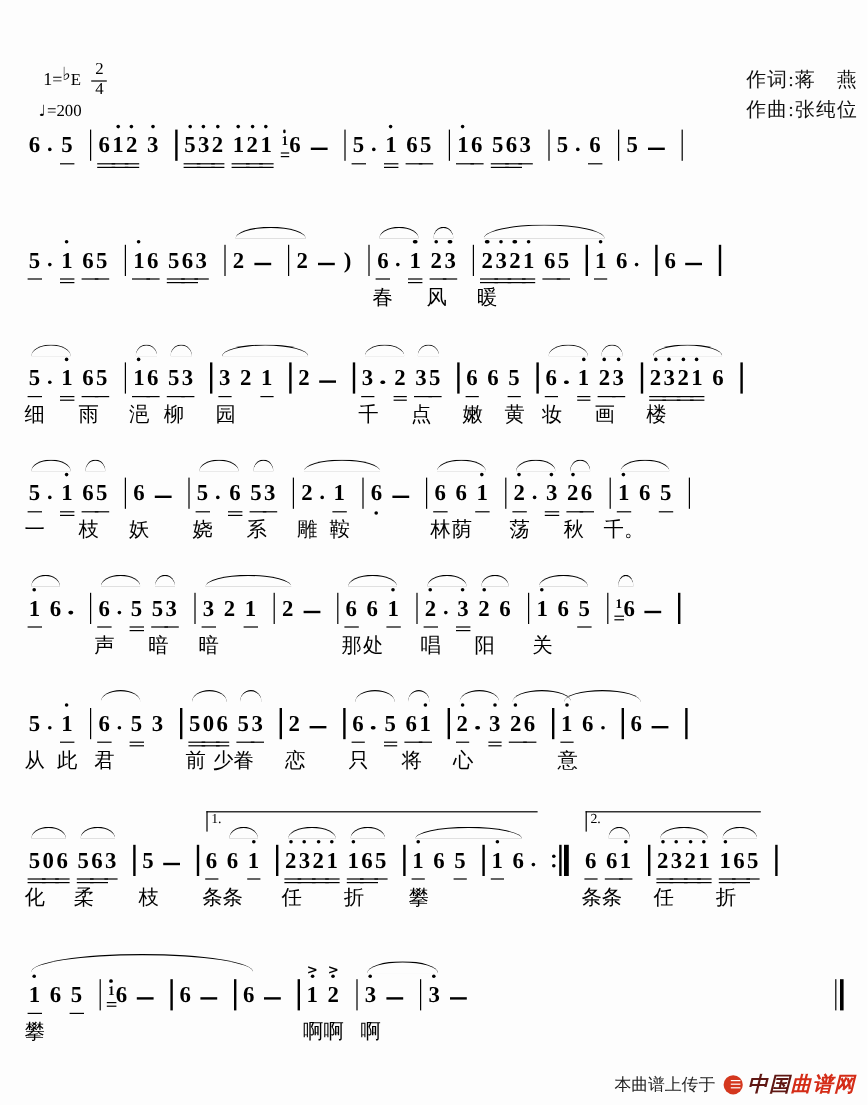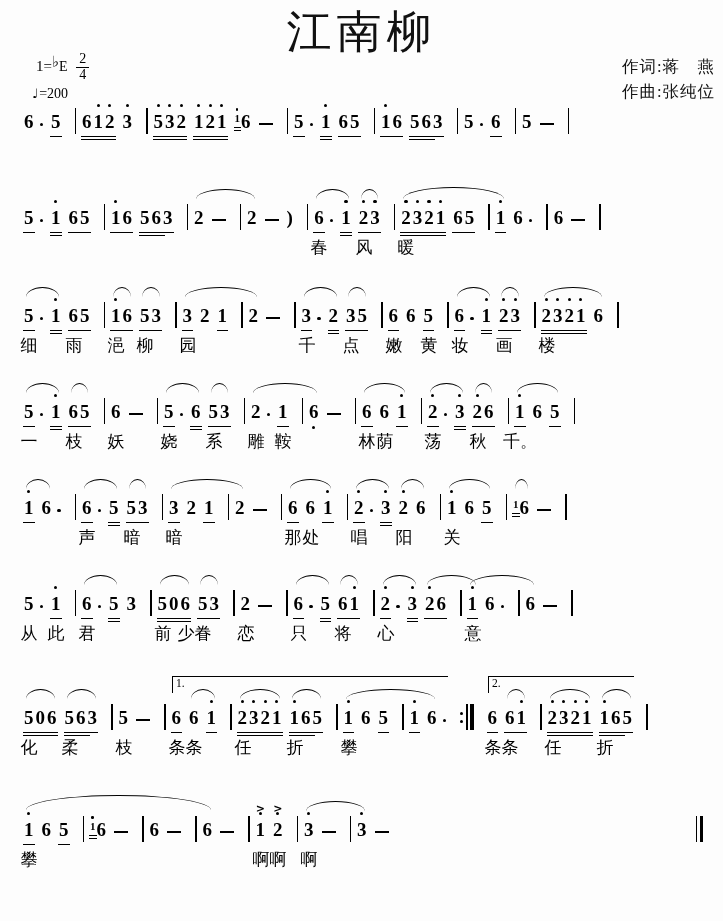--- a/index.html
+++ b/index.html
@@ -57,21 +57,20 @@
   .logo{position:relative;width:16px;height:16px;border-radius:50%;background:#d4371e;margin-right:4px;}
   .logo::before{content:"";position:absolute;right:2px;top:4px;width:8px;height:1.8px;background:#fff;
                 box-shadow:0 3px 0 #fff,0 6px 0 #fff;}
   .brand1{font-size:17px;font-weight:700;font-style:italic;color:#5f1713;letter-spacing:1px;}
   .brand2{font-size:17px;font-weight:700;font-style:italic;color:#d42c17;letter-spacing:1px;}
 </style>
 </head>
 <body>
 
 <div class="page">
-  <div class="title">江南柳</div>
 
   <div class="keyline">
     <span>1=</span><span class="flat">♭</span><span class="keyletter">E</span>
     <span class="meter">
       <span class="mnum">2</span>
       <span class="mden">4</span>
     </span>
   </div>
 
   <div class="tempo">
@@ -1383,13 +1382,19 @@
           <div class="arc" style="left: 2px; width: 185px; height: 14px; top: -17px;"></div>
           <div class="arc" style="left: 282px; width: 59px;"></div>
           <span class="lyr" style="left: 5px;">攀</span>
           <span class="lyr" style="left: 237px;">啊</span>
           <span class="lyr" style="left: 254px;">啊</span>
           <span class="lyr" style="left: 285px;">啊</span>
         </div>
       </div>
     </div>
 
+  <div class="footer">
+    <span class="upnote">本曲谱上传于</span>
+    <span class="logo"></span>
+    <span class="brand1">中国</span>
+    <span class="brand2">曲谱网</span>
+  </div>
 </div>
 
 </body></html>

